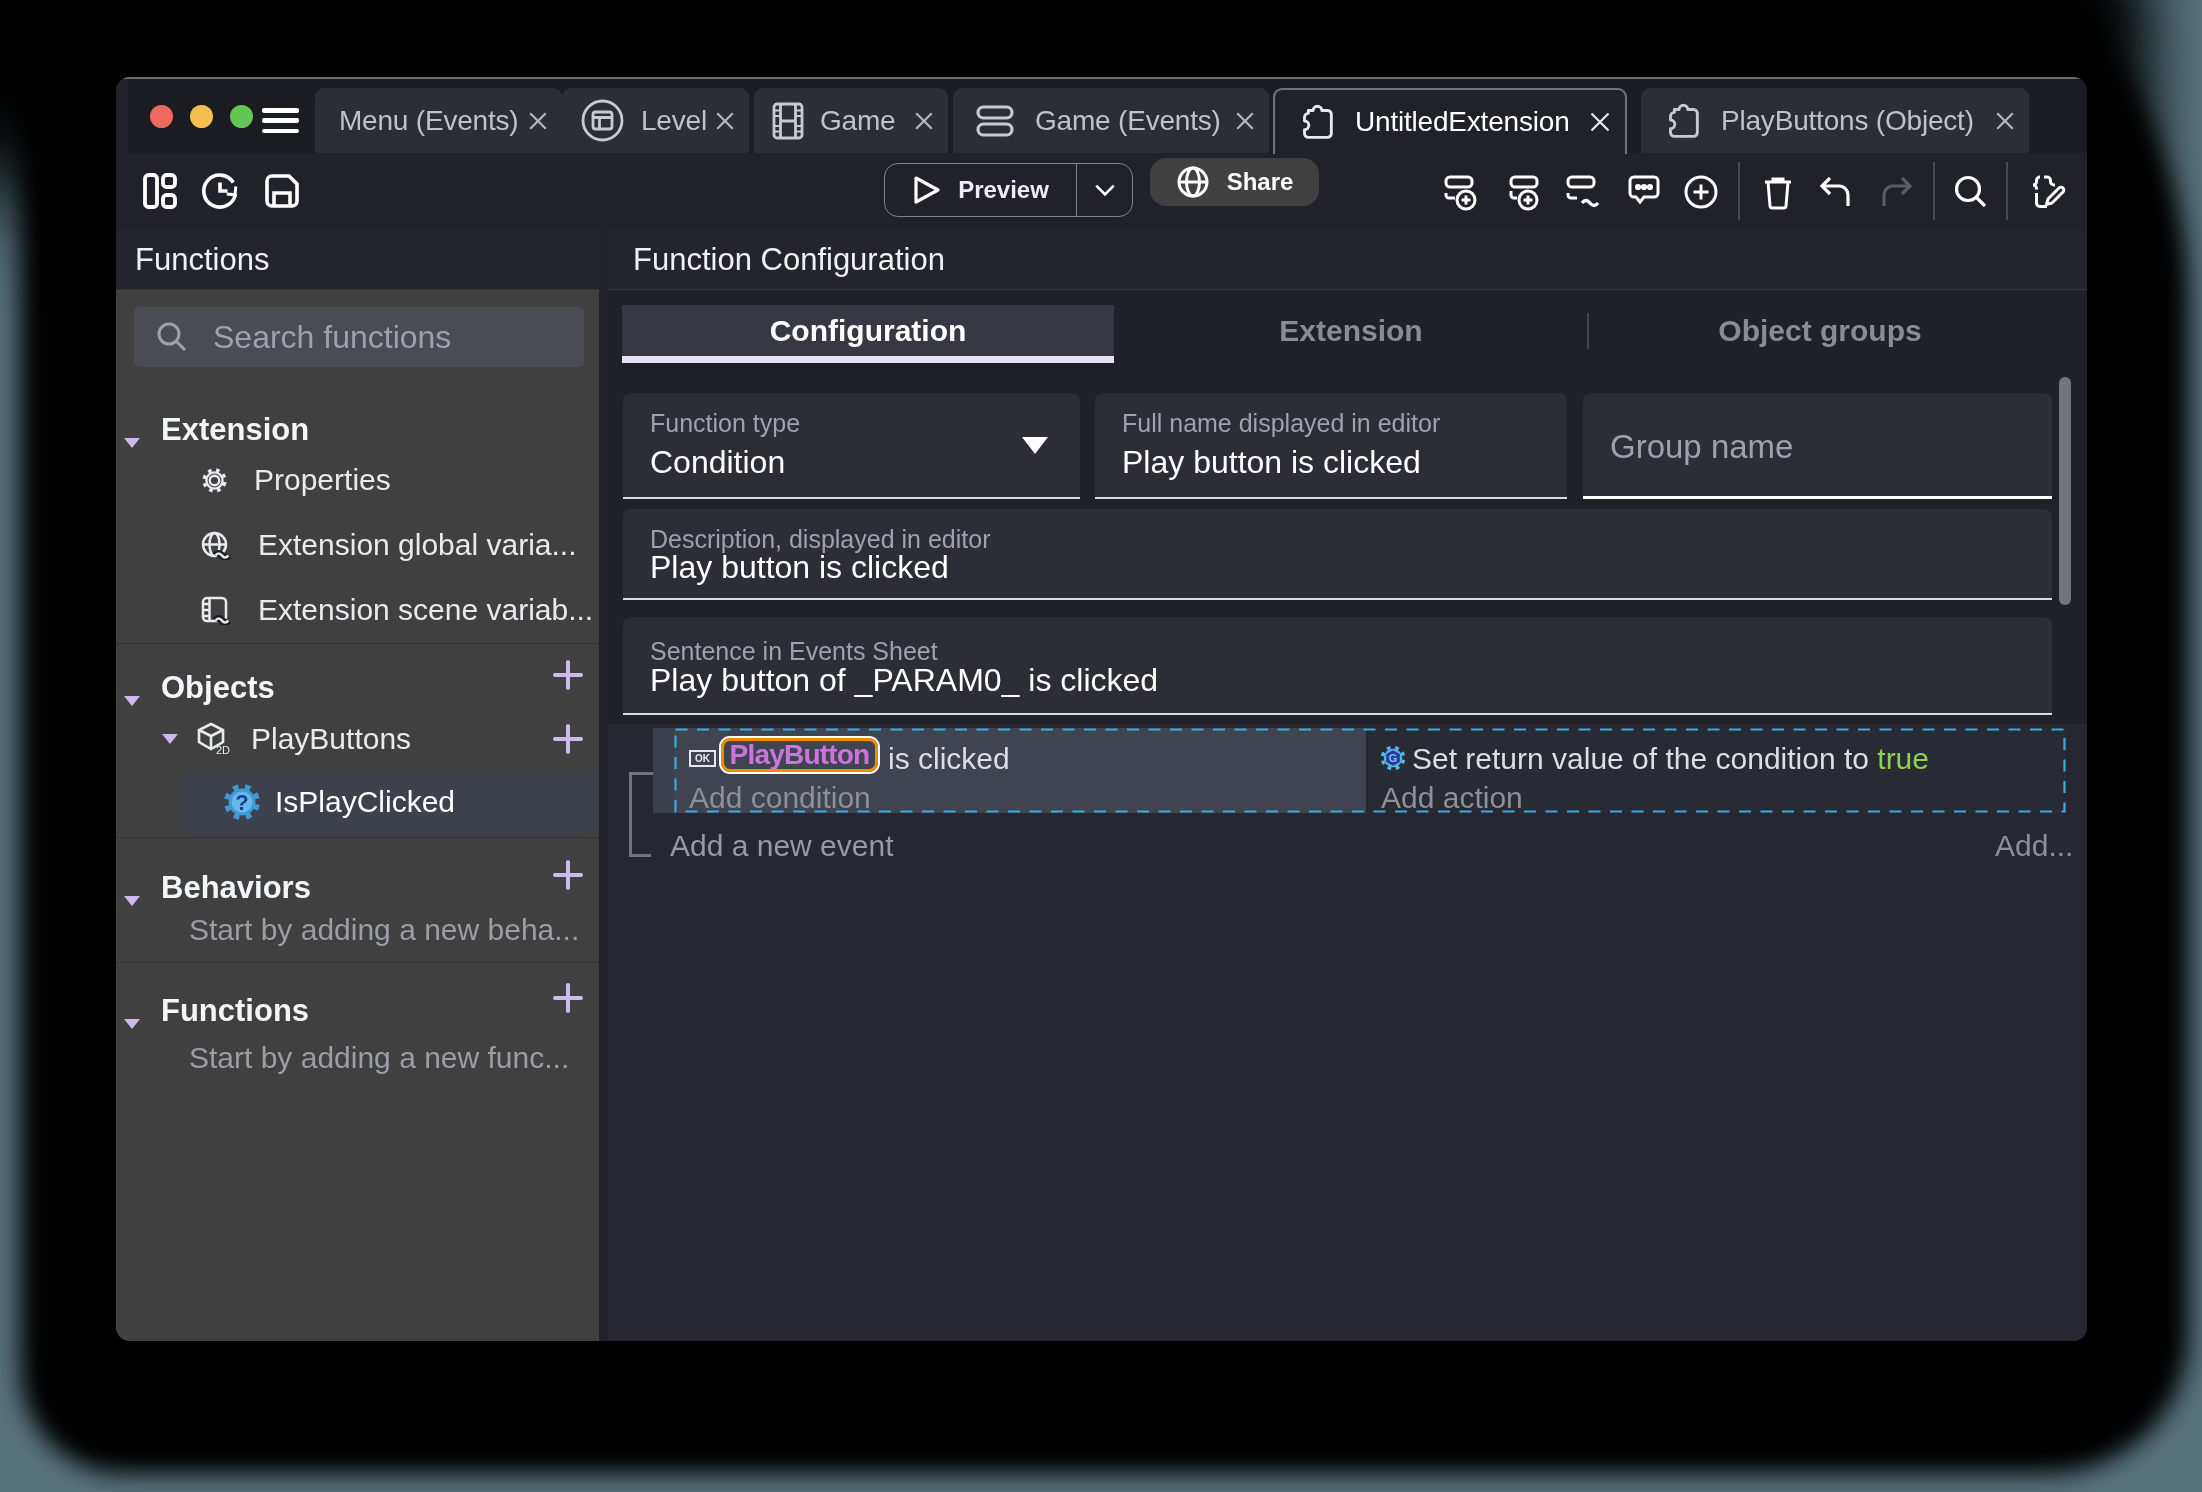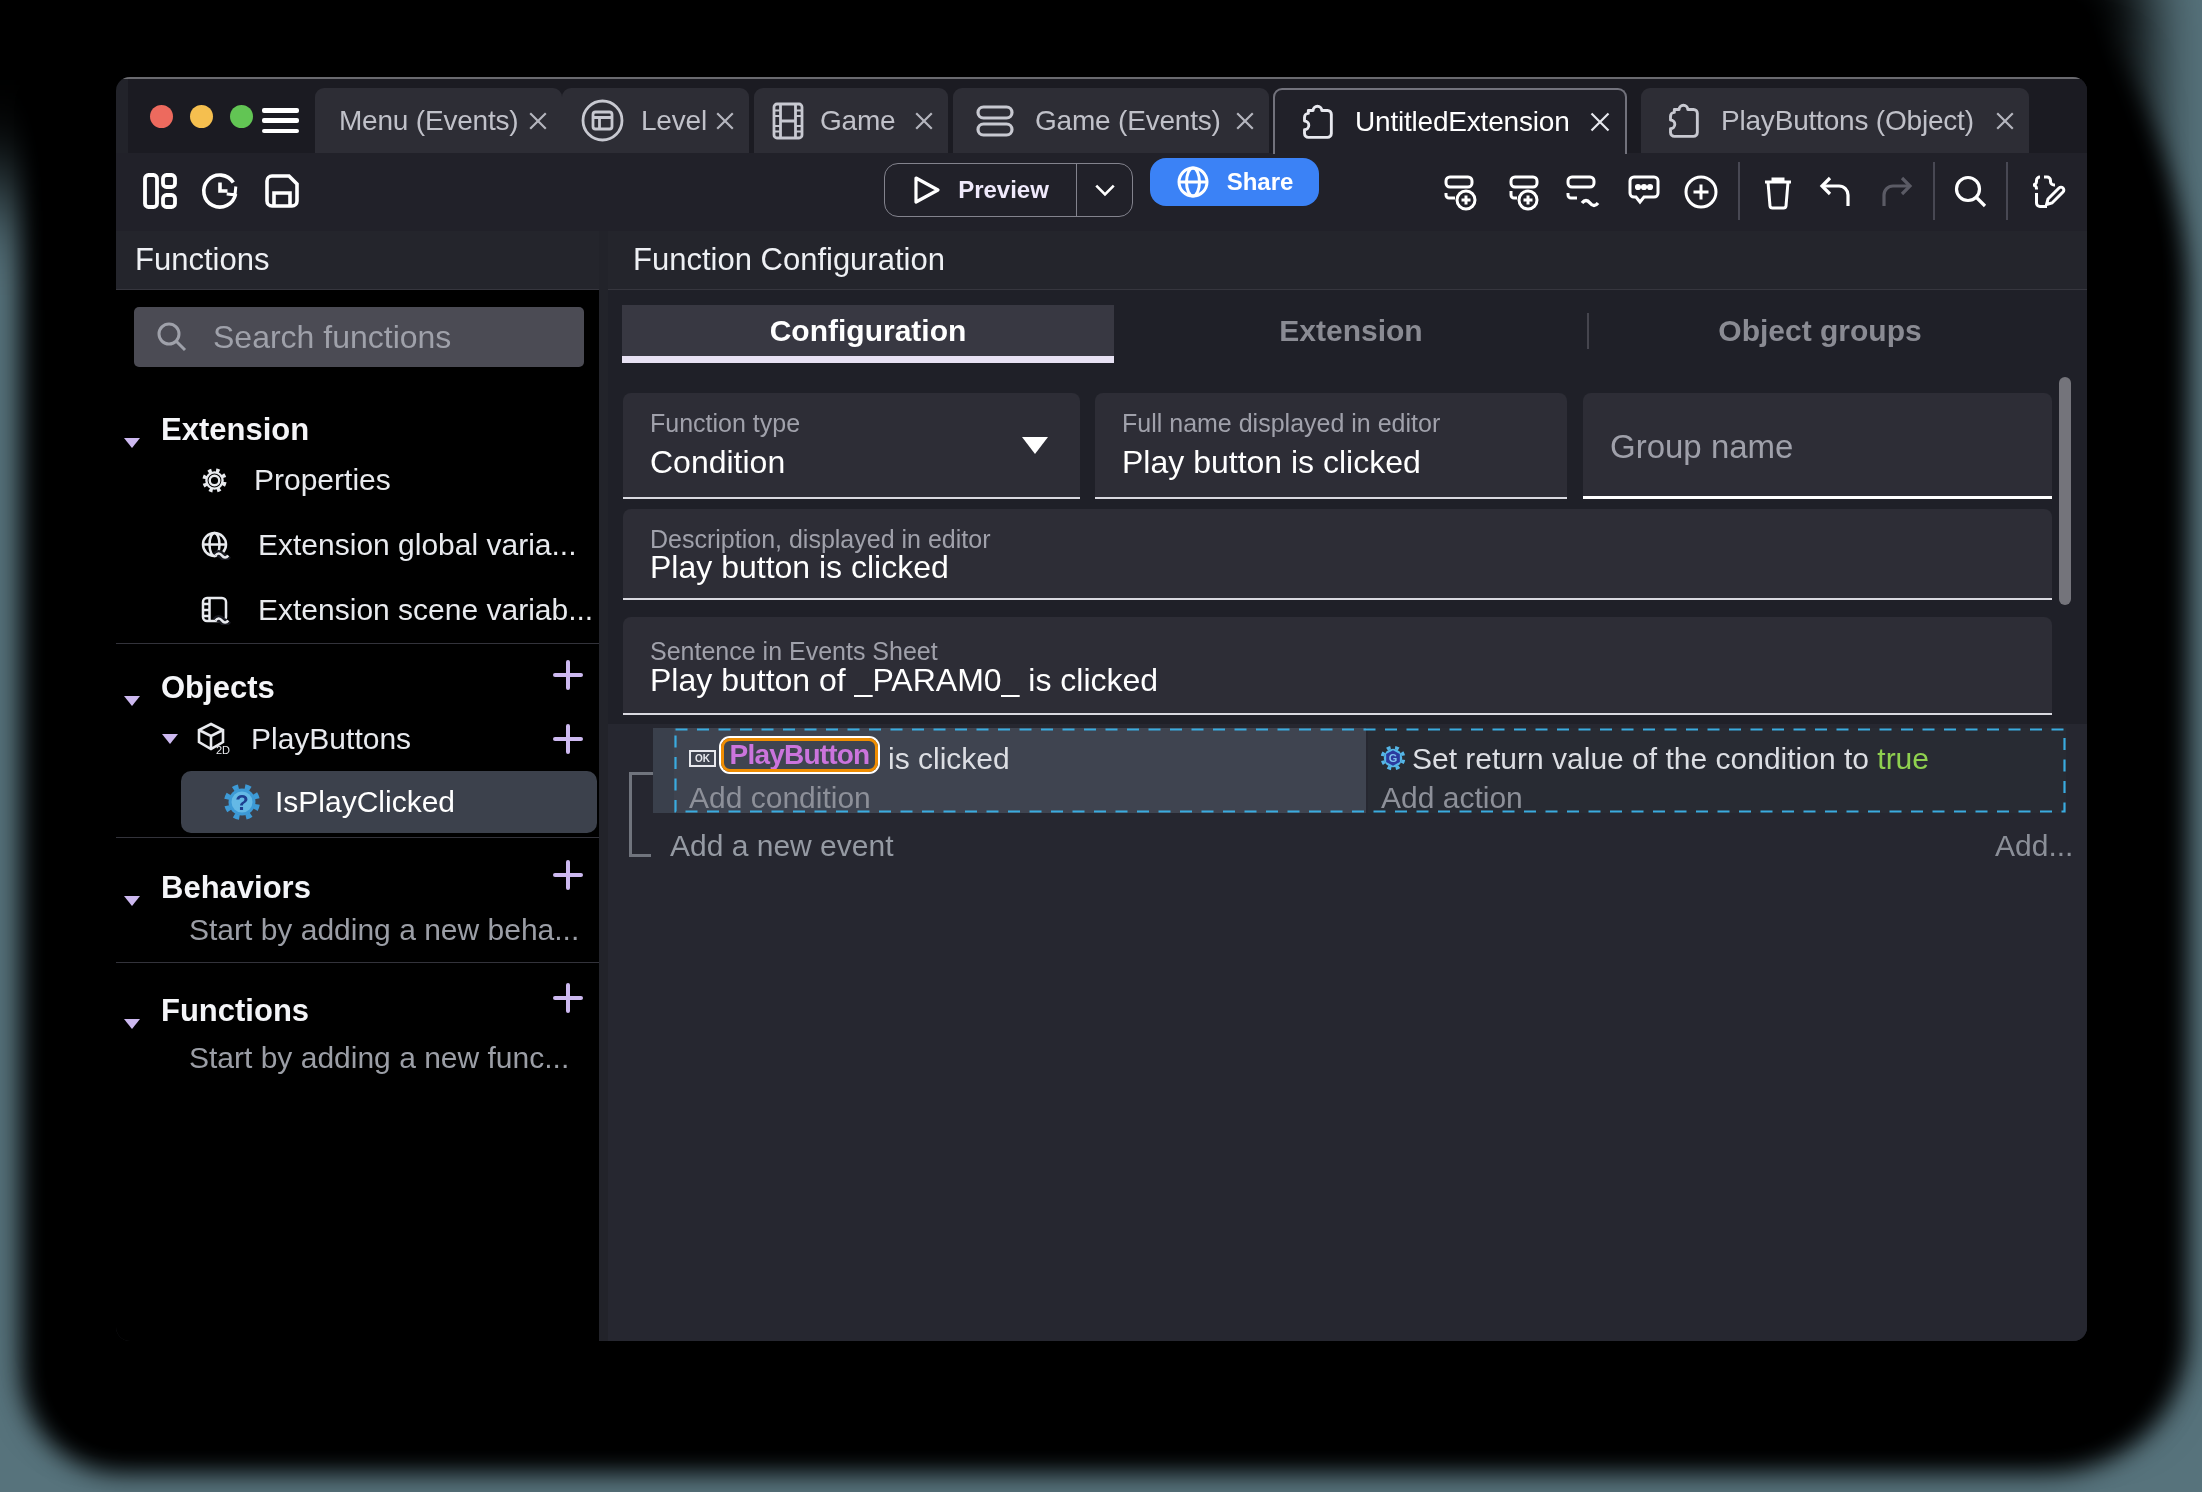--- a/index.html
+++ b/index.html
@@ -26,25 +26,25 @@
 .tab .ticon{margin-right:16px;display:flex;align-items:center;}
 .tab.active{background:#212129;height:66px;border:2px solid #72727c;border-bottom:none;color:#fff;z-index:3;}
 
 #toolbar{position:absolute;left:0;top:76px;width:100%;height:78px;background:#212129;}
 .ticn{position:absolute;display:flex;align-items:center;justify-content:center;}
 #previewbtn{position:absolute;left:768px;top:86px;width:249px;height:54px;border:1.5px solid #83838d;
   border-radius:14px;display:flex;align-items:center;color:#efe9fb;}
 #previewbtn .main{flex:1;display:flex;align-items:center;justify-content:center;gap:16px;
   font-weight:bold;font-size:24px;height:100%;}
 #previewbtn .chev{width:56px;height:100%;border-left:1.5px solid #83838d;display:flex;align-items:center;justify-content:center;}
-#sharebtn{position:absolute;left:1034px;top:81px;width:169px;height:48px;background:#3b82f6;border-radius:16px;
+#sharebtn{position:absolute;left:1034px;top:81px;width:169px;height:48px;background:#404040;border-radius:16px;
   display:flex;align-items:center;justify-content:center;gap:17px;color:#fff;font-weight:bold;font-size:24px;}
 .tbdiv{position:absolute;width:2px;height:58px;top:85px;background:#484853;}
 
-#leftpanel{position:absolute;left:0;top:154px;width:483px;height:1110px;background:#000000;}
+#leftpanel{position:absolute;left:0;top:154px;width:483px;height:1110px;background:#404040;}
 #rightpanel{position:absolute;left:492px;top:154px;width:1479px;height:1110px;background:#1f2028;}
 .phead{position:absolute;left:0;top:0;width:100%;height:59px;background:#24252c;border-bottom:1px solid #36363e;
   color:#eef0f4;font-size:31px;display:flex;align-items:center;}
 
 #search{position:absolute;left:18px;top:76px;width:450px;height:60px;background:#4b4b54;border-radius:5px;
   display:flex;align-items:center;color:#9fa1aa;font-size:32px;}
 .row{position:absolute;left:0;width:483px;height:62px;display:flex;align-items:center;color:#e8eaee;font-size:30px;}
 .row .tri{width:0;height:0;border-left:8px solid transparent;border-right:8px solid transparent;
   border-top:10px solid #cdb9f0;}
 .row.sect{font-weight:bold;color:#f4f5f8;font-size:31px;align-items:flex-end;}

